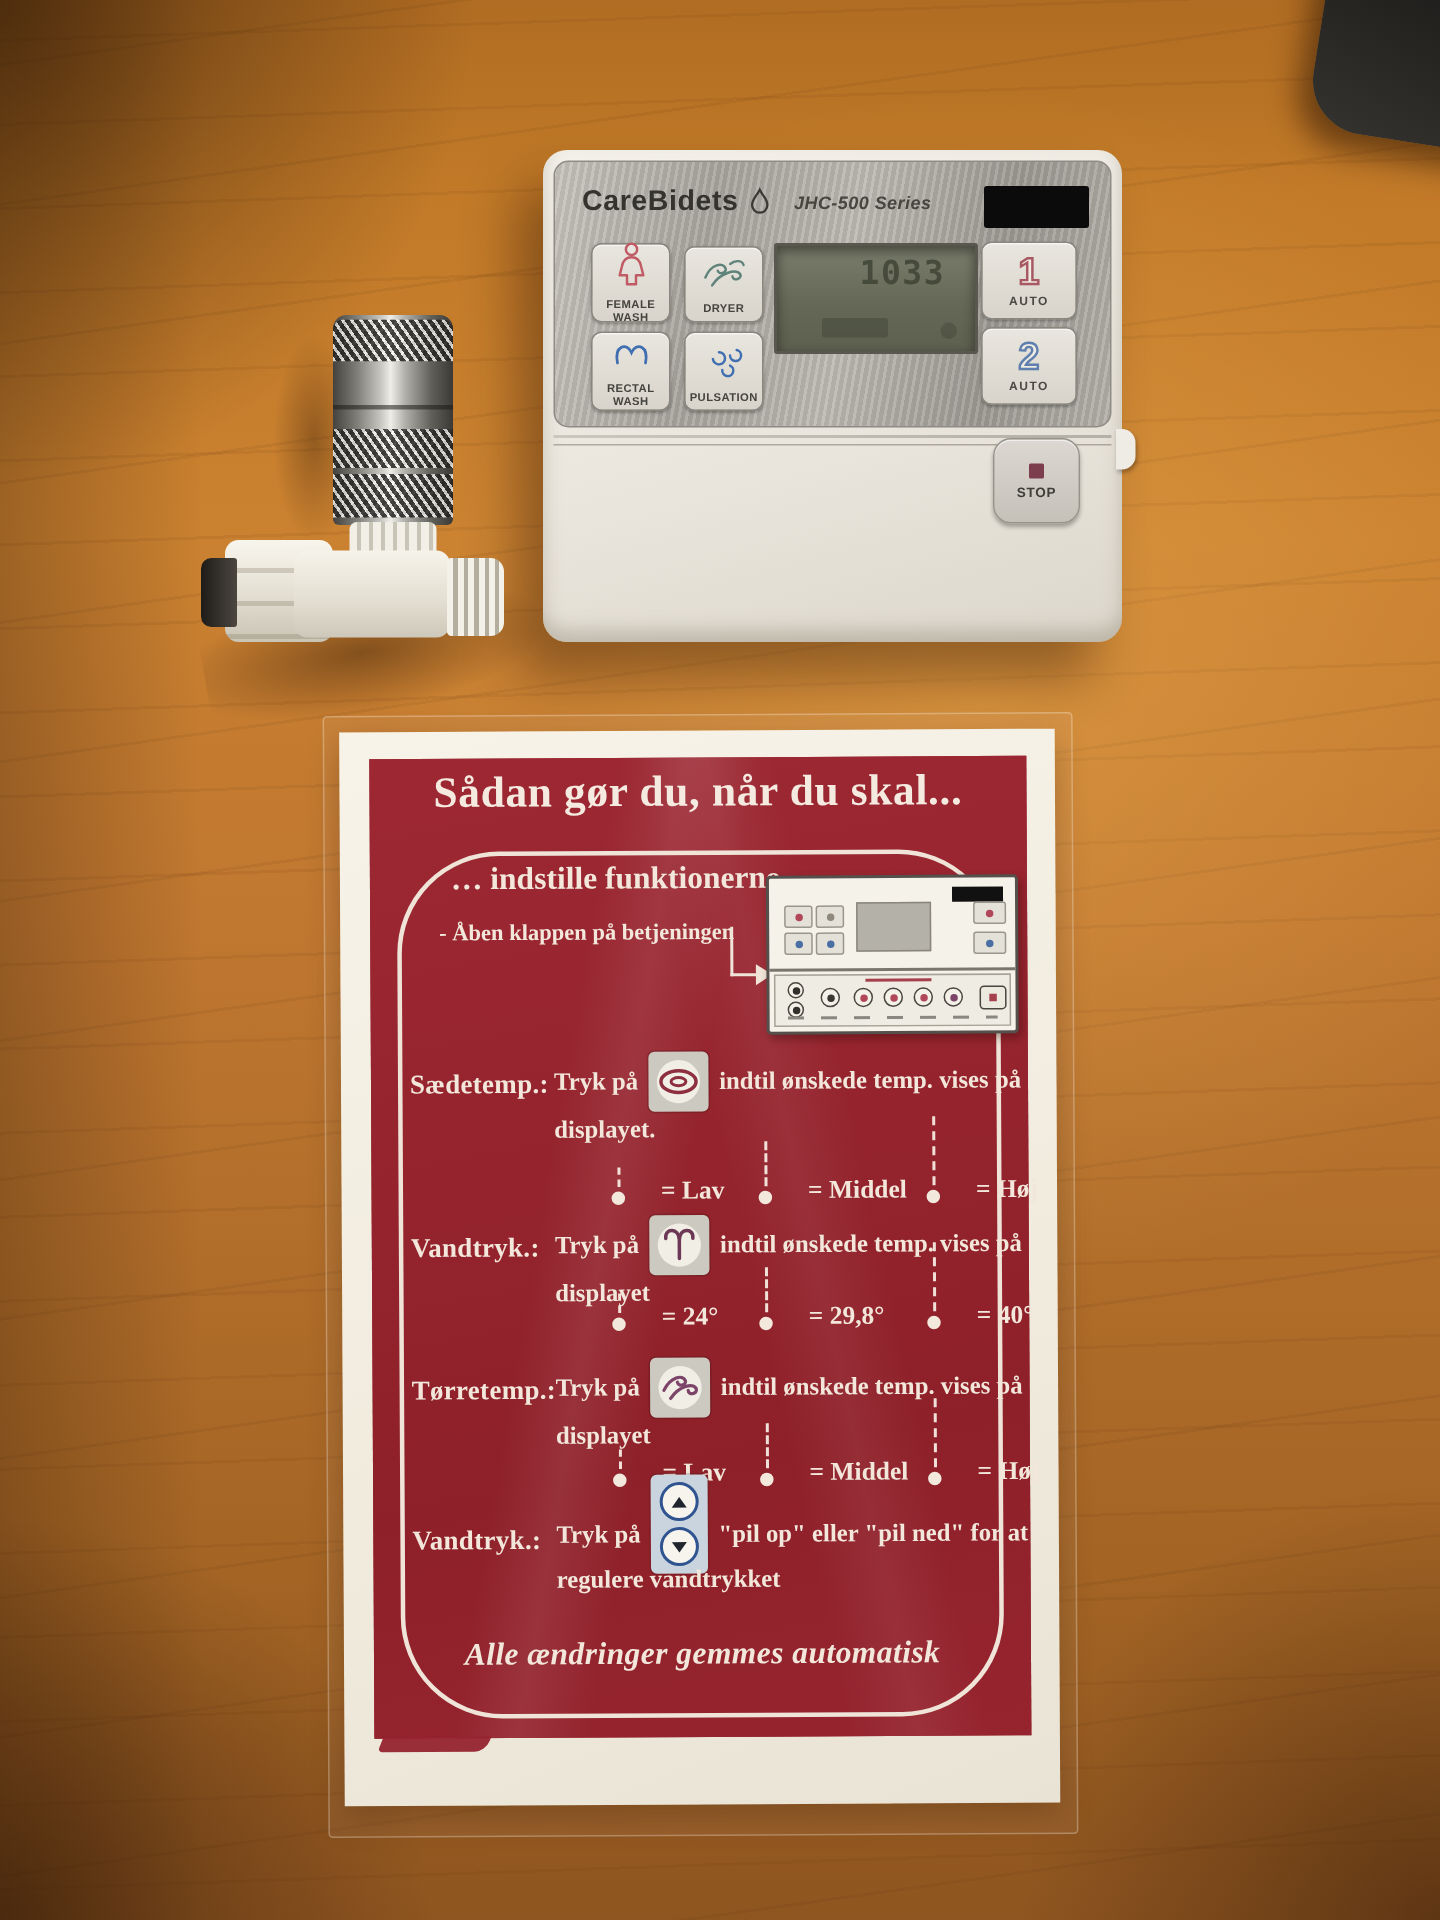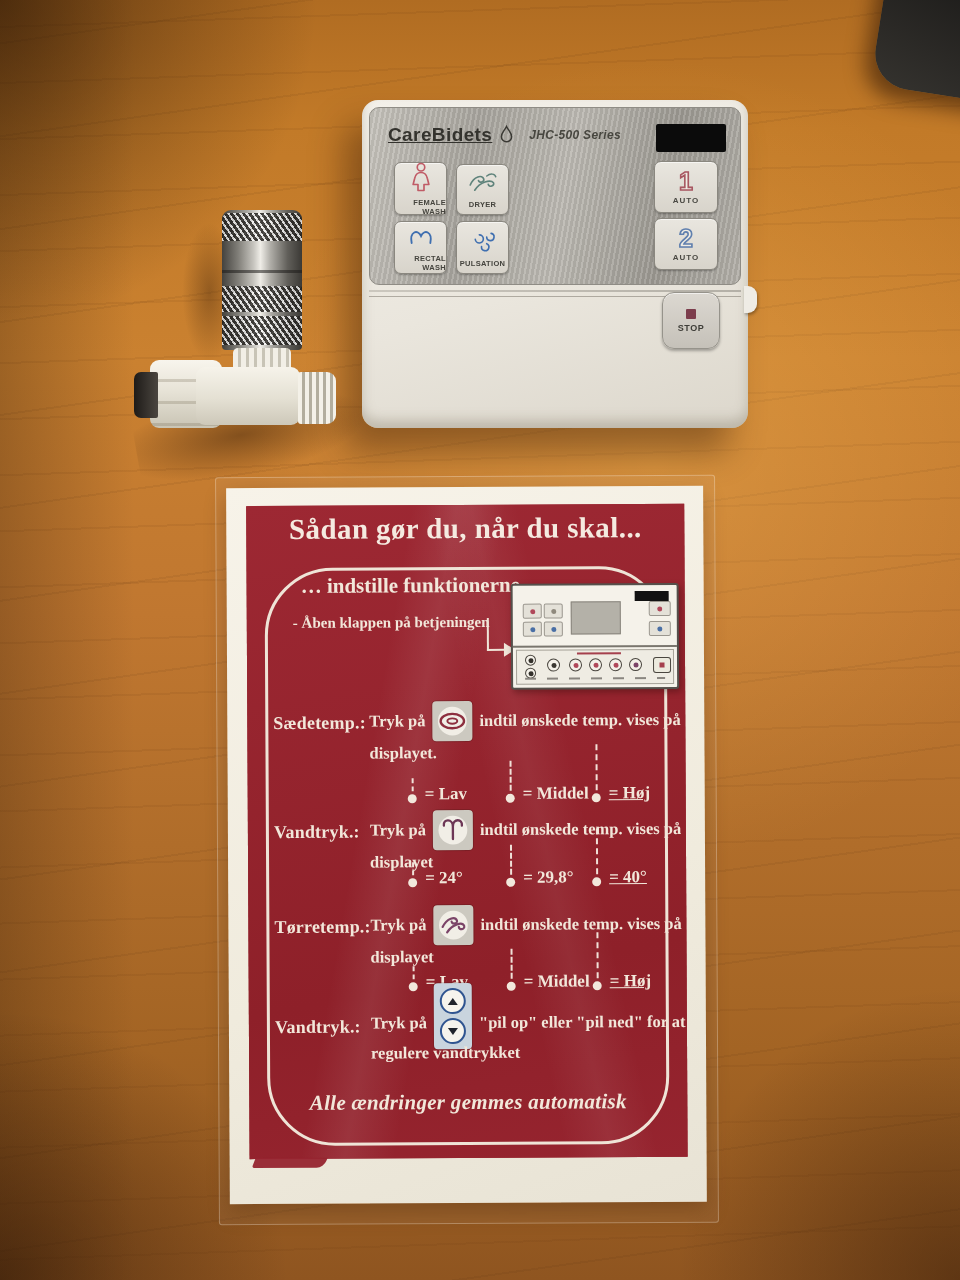--- a/index.html
+++ b/index.html
@@ -25,31 +25,31 @@
   
   .remote{left:362px;top:100px;width:386px;height:328px;border-radius:16px;
     background:linear-gradient(165deg,#f4f1ea,#eae6dd 55%,#dcd7cc);
     box-shadow:-18px 24px 34px rgba(55,27,7,0.42), inset 0 -8px 12px rgba(130,120,100,0.35);}
   .plate{position:absolute;left:7px;top:7px;width:372px;height:178px;border-radius:10px;
     border:1px solid #8f8c85;box-sizing:border-box;
     background-image:
       repeating-linear-gradient(100deg, rgba(255,255,255,0.10) 0 2px, rgba(0,0,0,0.06) 2px 5px),
       linear-gradient(100deg,#c7c4bd,#a8a59e 28%,#bdbab3 52%,#9c9992 78%,#b3b0a9);}
   .logo-row{position:absolute;left:18px;top:16px;display:flex;align-items:center;gap:6px;}
-  .brand{font-weight:600;font-size:19px;color:#34332e;letter-spacing:0.4px;text-decoration:underline;}
+  .brand{font-weight:600;font-size:19px;color:#34332e;letter-spacing:0.4px;}
   .model{font-style:italic;font-weight:700;font-size:12px;color:#47463f;margin-left:8px;letter-spacing:0.3px;}
   .ir{position:absolute;right:14px;top:16px;width:70px;height:28px;background:#0b0b0b;border-radius:2px;}
   .key{position:absolute;display:flex;flex-direction:column;align-items:center;justify-content:center;gap:2px;
     background:linear-gradient(180deg,#e9e6df,#d8d4cb);border:1px solid #8a877f;border-radius:7px;
     box-shadow:0 1px 2px rgba(0,0,0,0.28), inset 0 1px 0 rgba(255,255,255,0.6);box-sizing:border-box;cursor:pointer;}
   .k1{left:24px;top:54px;width:53px;height:53px;}
   .k2{left:86px;top:56px;width:53px;height:51px;}
   .k3{left:24px;top:113px;width:53px;height:53px;}
   .k4{left:86px;top:113px;width:53px;height:53px;}
-  .key-label{font-weight:700;font-size:7.5px;color:#45443e;text-align:right;line-height:1.2;letter-spacing:0.3px;}
+  .key-label{font-weight:700;font-size:7.5px;color:#45443e;text-align:center;line-height:1.2;letter-spacing:0.3px;}
   .lcd{position:absolute;left:146px;top:54px;width:132px;height:70px;border-radius:2px;border:2px solid #5a574f;
     background:linear-gradient(180deg,#7a7d6c,#65685६ 55%,#5d604f);
     background:linear-gradient(180deg,#7a7d6c,#656856 55%,#5d604f);
     box-shadow:inset 0 3px 8px rgba(0,0,0,0.45);}
   .lcd-digits{position:absolute;top:6px;right:20px;font-family:"DejaVu Sans Mono",monospace;
     font-weight:700;font-size:22px;color:#3d4133;letter-spacing:1px;opacity:0.8;}
   .lcd-g1{position:absolute;left:30px;bottom:9px;width:44px;height:13px;background:rgba(28,30,22,0.22);border-radius:2px;}
   .lcd-g2{position:absolute;right:12px;bottom:8px;width:11px;height:11px;background:rgba(28,30,22,0.18);border-radius:50%;}
   .a1{left:284px;top:53px;width:64px;height:52px;}
   .a2{left:284px;top:110px;width:64px;height:52px;}
@@ -168,22 +168,22 @@
     display:flex;flex-direction:column;align-items:center;justify-content:center;gap:4px;
     box-shadow:0 0 0 1px rgba(60,20,15,0.2);}
   .pr-circ{width:26px;height:26px;border-radius:50%;background:#f6f4ed;border:2.5px solid #2f5490;
     box-sizing:border-box;display:flex;align-items:center;justify-content:center;}
   .tri-up{width:0;height:0;border-left:5px solid transparent;border-right:5px solid transparent;border-bottom:7px solid #20242c;}
   .tri-dn{width:0;height:0;border-left:5px solid transparent;border-right:5px solid transparent;border-top:7px solid #20242c;}
 
   
   .levels{position:absolute;left:26px;right:6px;height:58px;}
   .lv1{top:240px;} .lv2{top:324px;} .lv3{top:428px;}
-  .level{position:absolute;bottom:0;display:flex;align-items:flex-end;gap:8px;}
-  .pos1{left:134px;} .pos2{left:232px;} .pos3{left:318px;text-decoration:underline;}
+  .level{position:absolute;bottom:0;display:flex;align-items:flex-end;gap:24px;}
+  .pos1{left:134px;} .pos2{left:232px;} .pos3{left:344px;}
   .marker{display:flex;flex-direction:column;align-items:center;justify-content:flex-end;}
   .dash{width:0;border-left:2px dashed rgba(245,235,225,0.95);}
   .h1{height:13px;} .h2{height:30px;} .h3{height:46px;}
   .dot{width:9px;height:9px;border-radius:50%;background:#f2e8dc;margin-top:3px;}
   .lvl-label{font-weight:700;font-size:17px;line-height:1;padding-bottom:1px;white-space:nowrap;}
 
   .footer-line{position:absolute;left:0;right:0;top:585px;text-align:center;
     font-style:italic;font-weight:700;font-size:21px;letter-spacing:0.3px;}
 </style>
 </head>
@@ -238,20 +238,25 @@
         <span>
           <svg width="28" height="26" viewBox="0 0 38 34">
             <path d="M14 10 a5.5 5.5 0 1 1 -5.5 6" fill="none" stroke="#3f6fb0" stroke-width="2.2" stroke-linecap="round"></path>
             <path d="M30 8 a5 5 0 1 1 -6 5" fill="none" stroke="#3f6fb0" stroke-width="2.2" stroke-linecap="round"></path>
             <path d="M24 22 a5 5 0 1 1 -7 4" fill="none" stroke="#3f6fb0" stroke-width="2.2" stroke-linecap="round"></path>
           </svg>
         </span>
         <span class="key-label">PULSATION</span>
       </div>
 
+      <div class="lcd">
+        <div class="lcd-digits">1033</div>
+        <div class="lcd-g1"></div>
+        <div class="lcd-g2"></div>
+      </div>
 
       <div class="key a1">
         <span class="digit d1">1</span>
         <span class="auto-label">AUTO</span>
       </div>
       <div class="key a2">
         <span class="digit d2">2</span>
         <span class="auto-label">AUTO</span>
       </div>
     </div>

